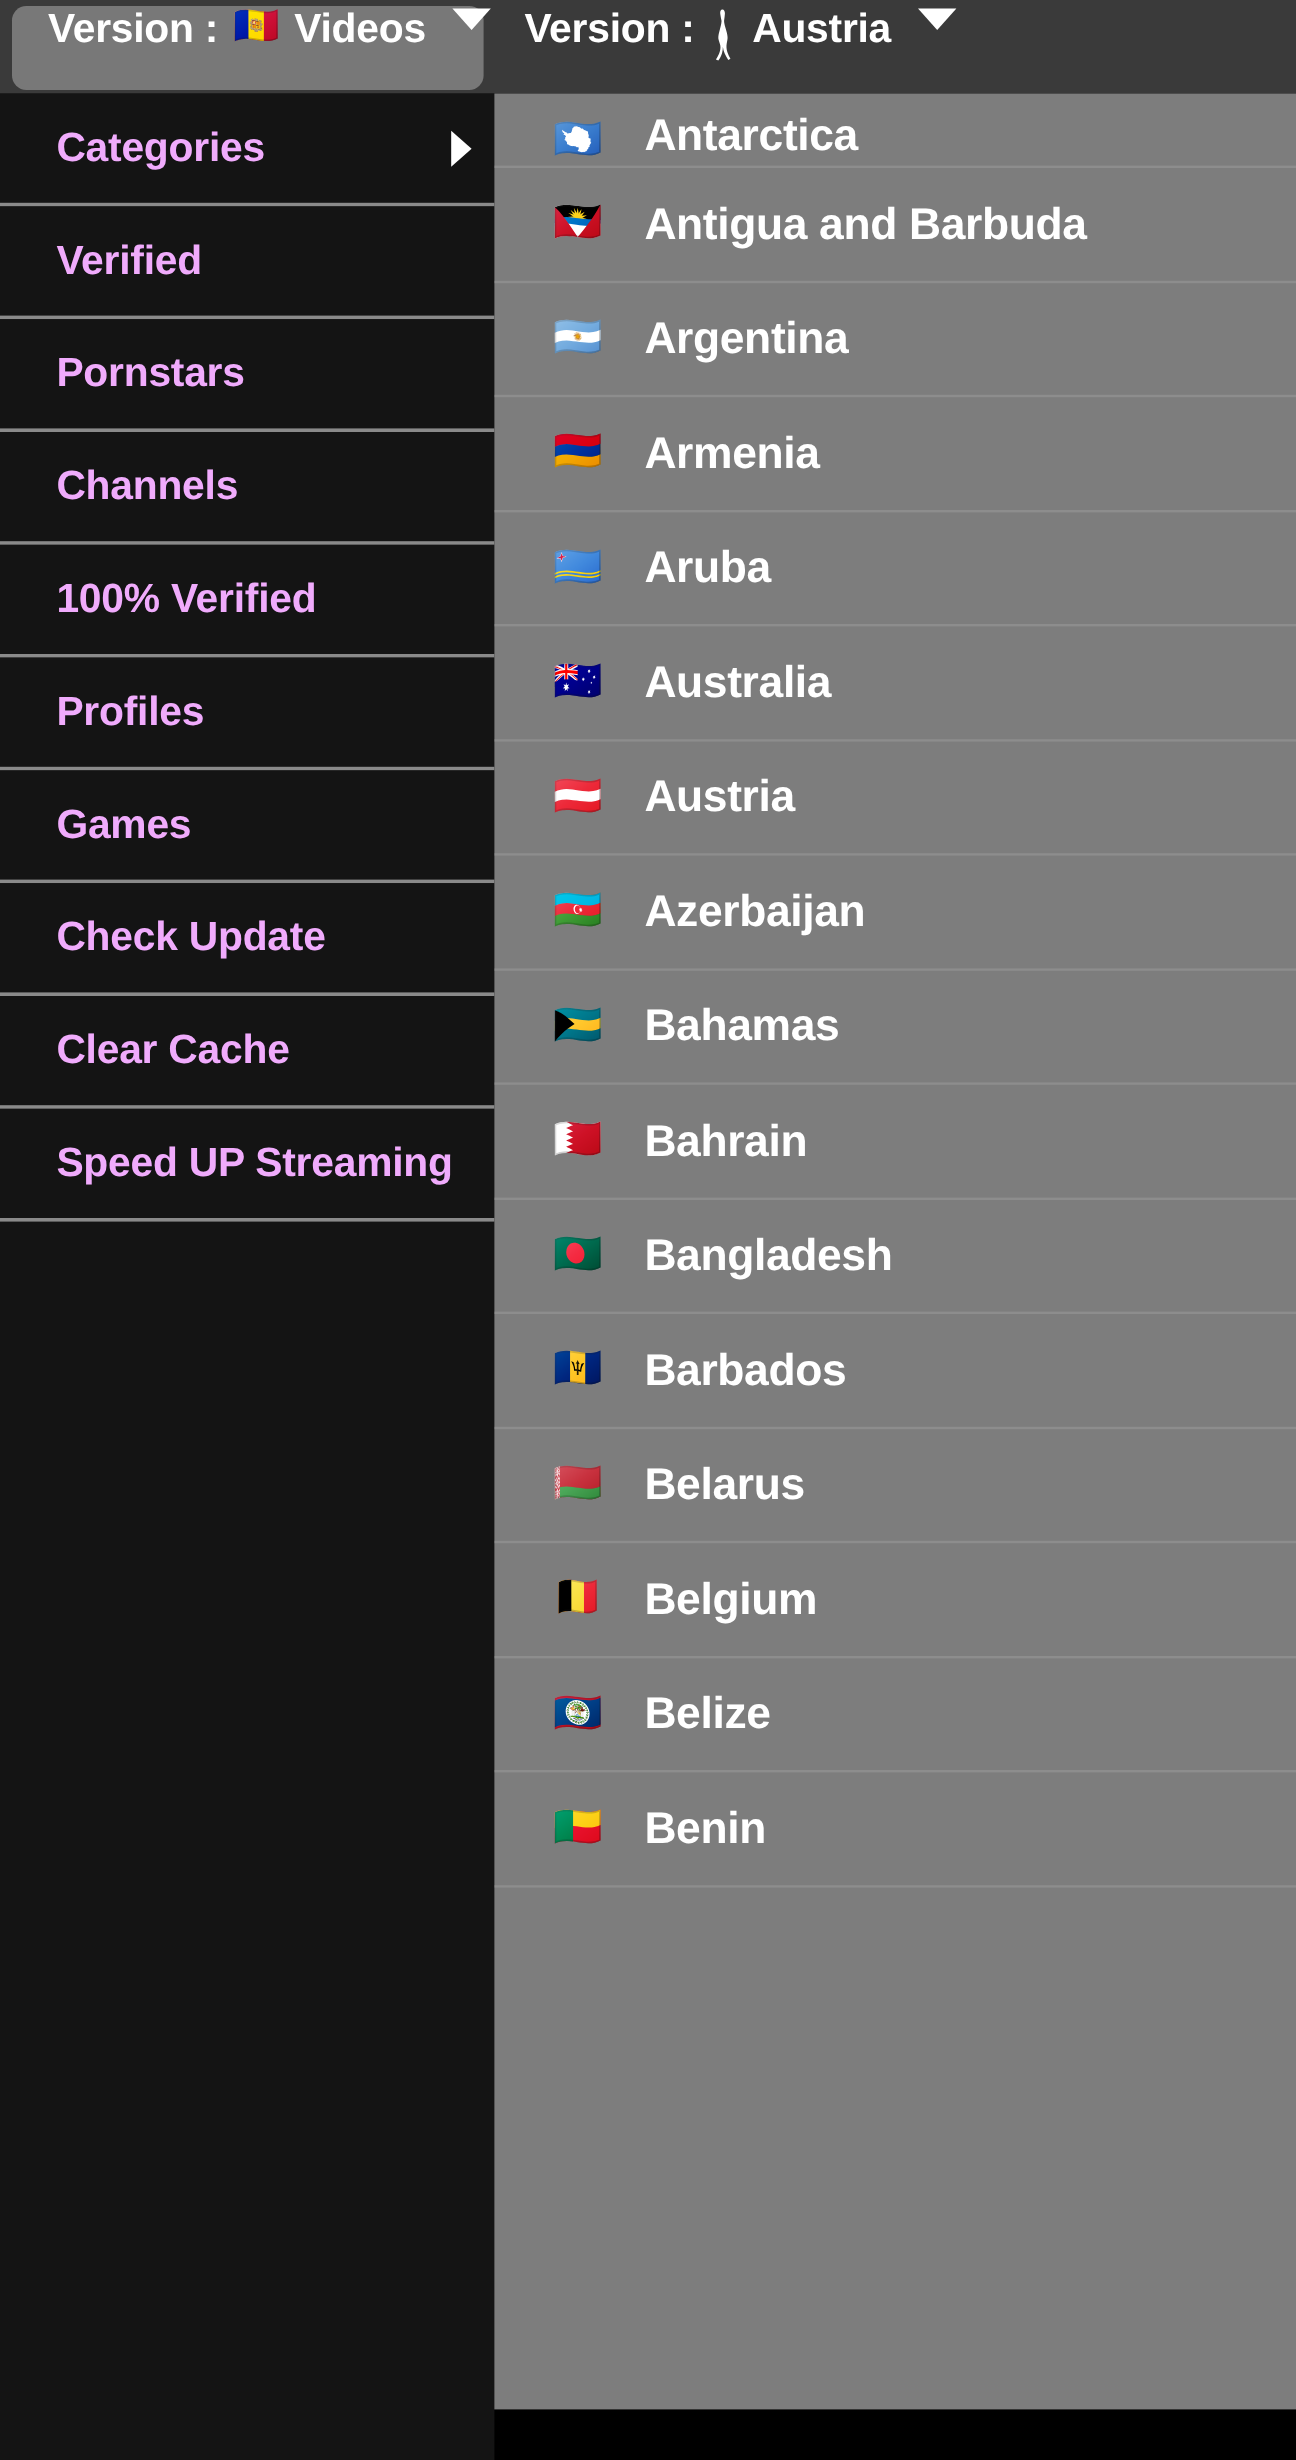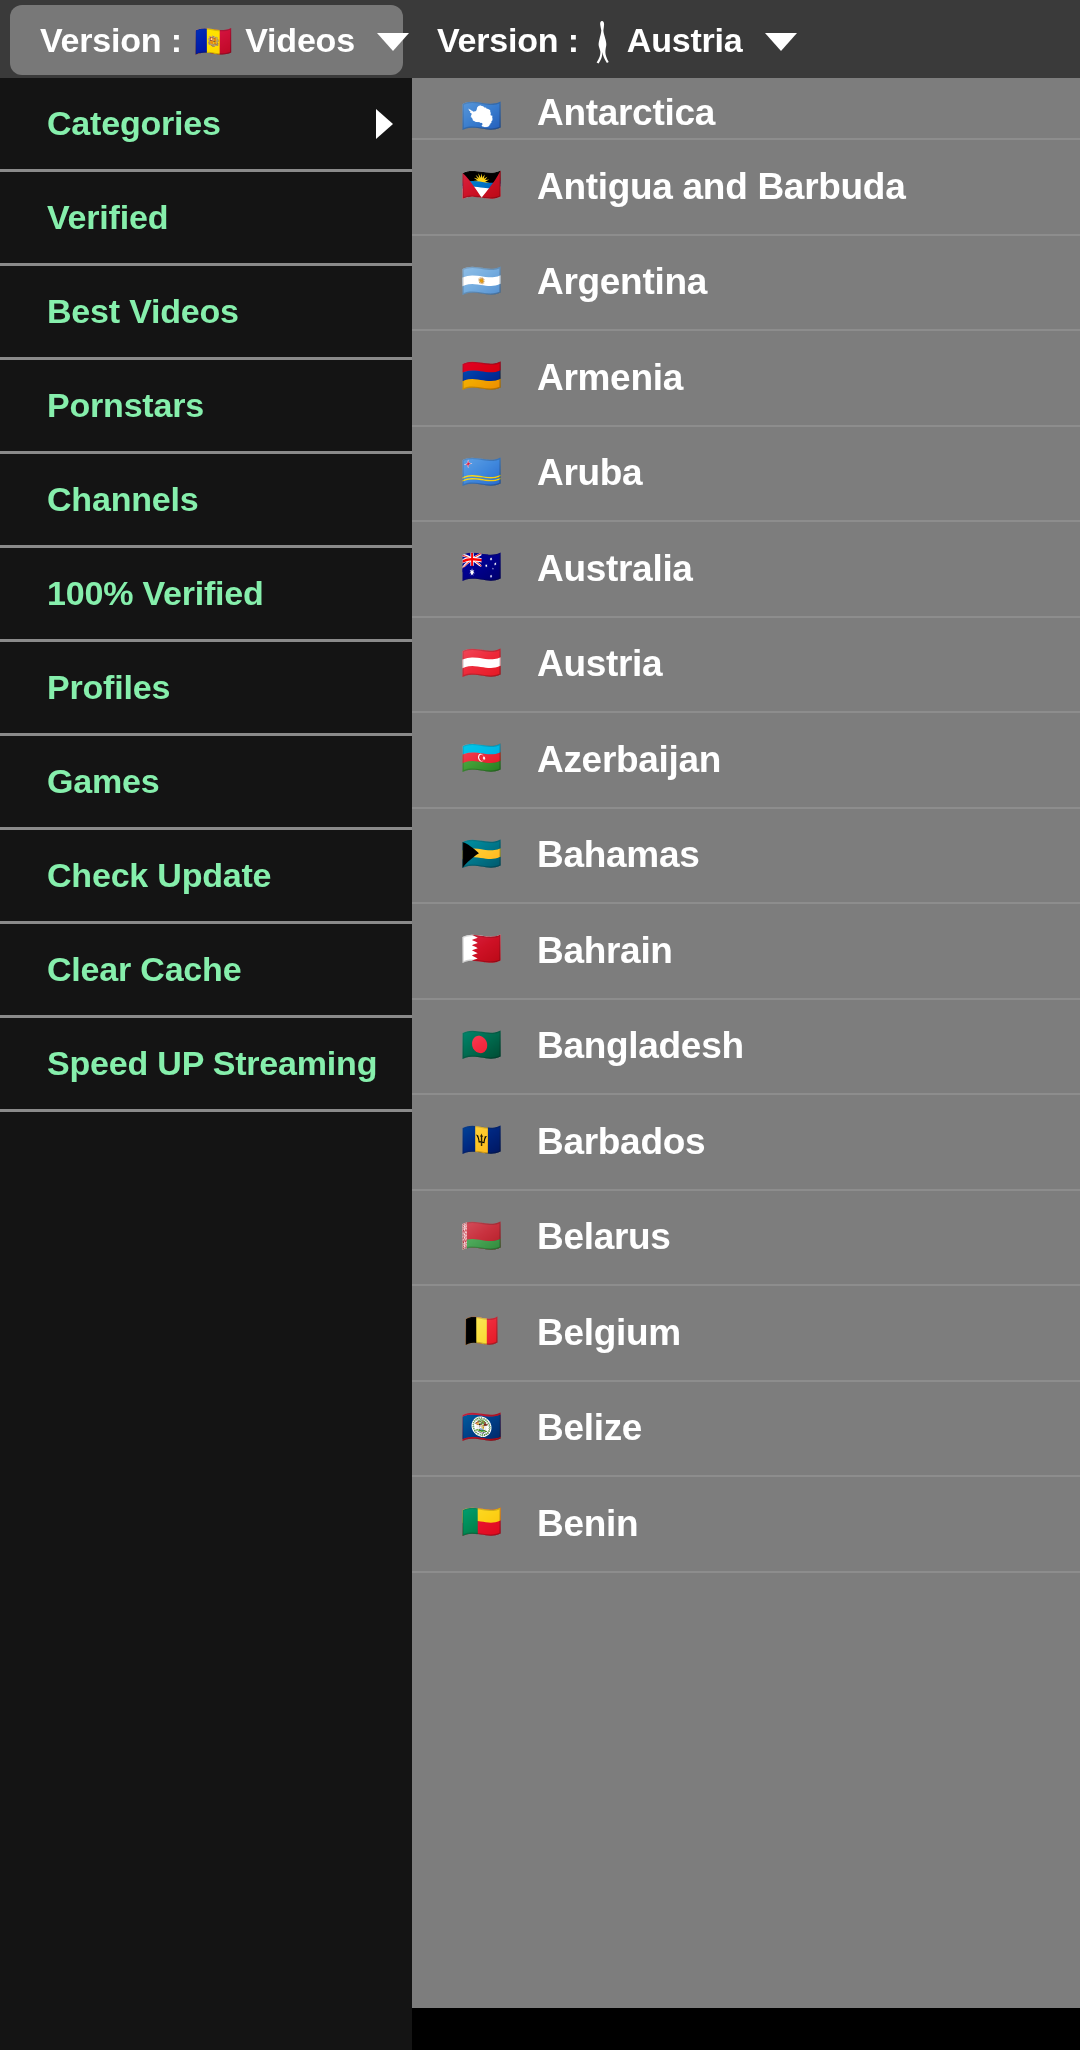--- a/index.html
+++ b/index.html
@@ -12,21 +12,21 @@
   #app { position:relative; width:1080px; height:2050px; background:#1a1a1a; }
 
   
   .header {
     position:absolute; left:0; top:0; width:1080px; height:78px;
     background:#3a3a3a;
     display:flex; align-items:flex-start;
   }
   .ver-btn {
     height:70px;
-    display:flex; align-items:center;
+    display:flex; align-items:flex-start;
     white-space:nowrap;
     color:#ffffff;
     font-size:34px; font-weight:bold;
     letter-spacing:-0.2px;
   }
   .ver-btn.primary {
     background:#787878;
     border-radius:12px;
     padding:0 22px 0 30px;
     margin-left:10px; margin-top:5px;
@@ -68,21 +68,21 @@
   }
   .menu-item {
     position:relative;
     height:94px;
     display:flex; align-items:center;
     padding-left:47px;
     border-bottom:3px solid #8a8a8a;
     background:#141414;
   }
   .menu-item .label {
-    color:#86efac;
+    color:#f0abfc;
     font-size:34px;
     font-weight:bold;
     letter-spacing:-0.2px;
   }
   .menu-arrow {
     position:absolute;
     right:19px; top:50%;
     transform:translateY(-50%);
     width:0; height:0;
     border-top:15px solid transparent;
@@ -168,23 +168,20 @@
 
   <div class="sidebar" id="sidebar">
       <div class="menu-item">
         <span class="label">Categories</span>
         <span class="menu-arrow"></span>
       </div>
       <div class="menu-item">
         <span class="label">Verified</span>
       </div>
       <div class="menu-item">
-        <span class="label">Best Videos</span>
-      </div>
-      <div class="menu-item">
         <span class="label">Pornstars</span>
       </div>
       <div class="menu-item">
         <span class="label">Channels</span>
       </div>
       <div class="menu-item">
         <span class="label">100% Verified</span>
       </div>
       <div class="menu-item">
         <span class="label">Profiles</span>

